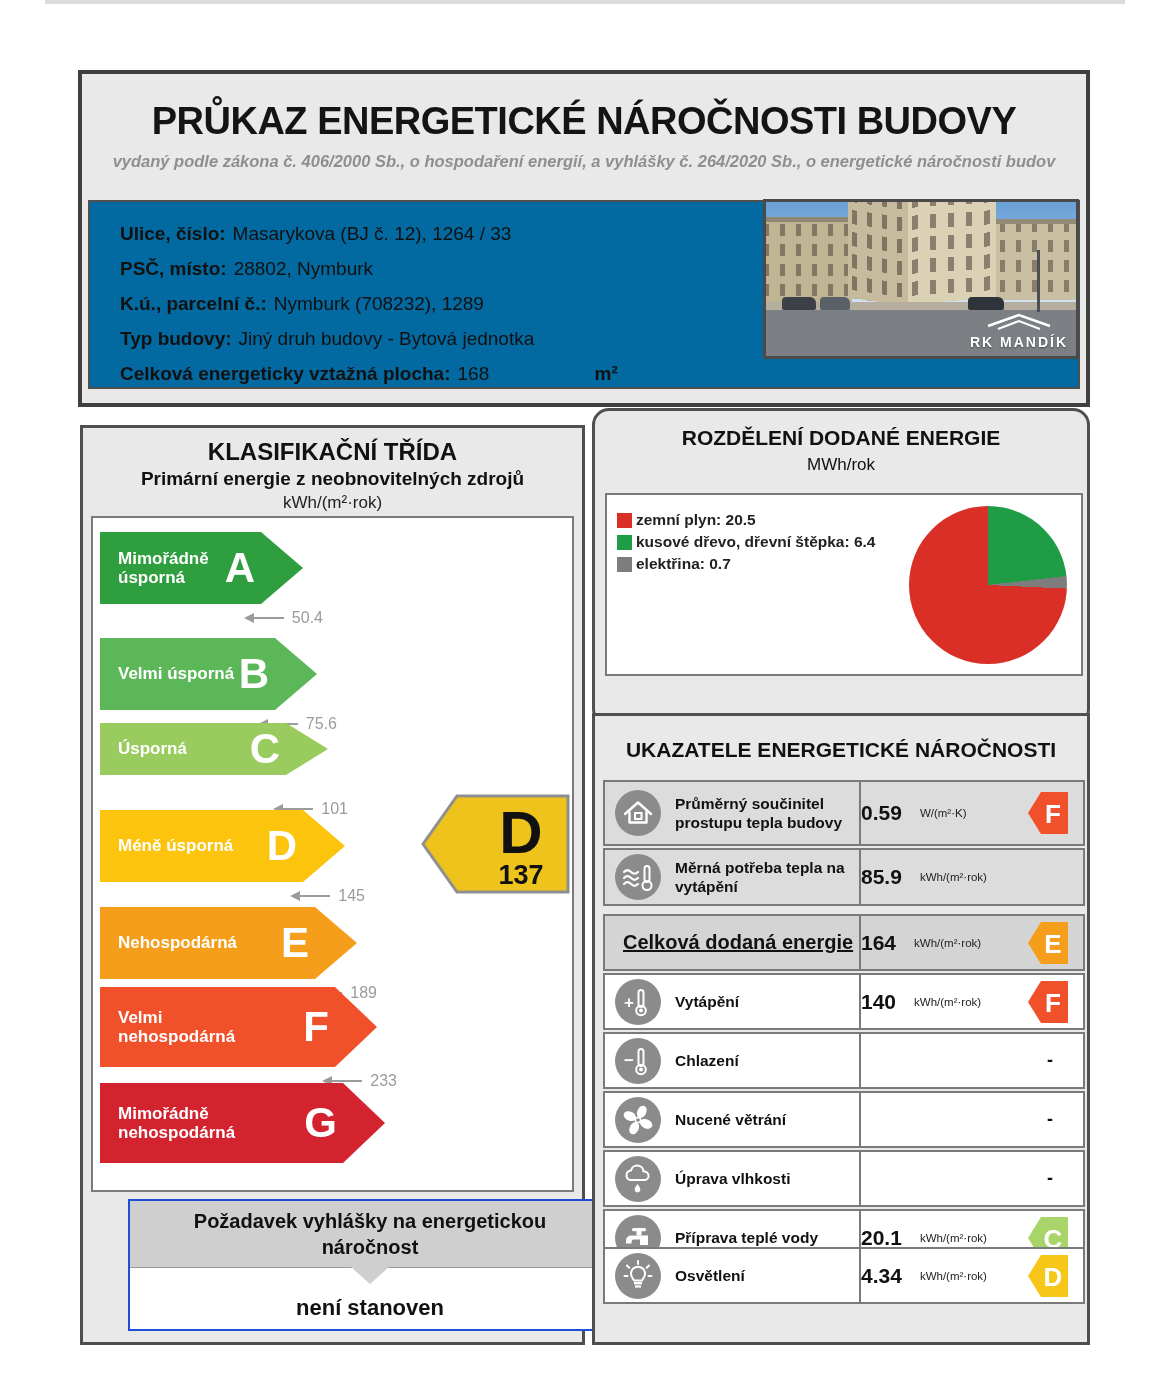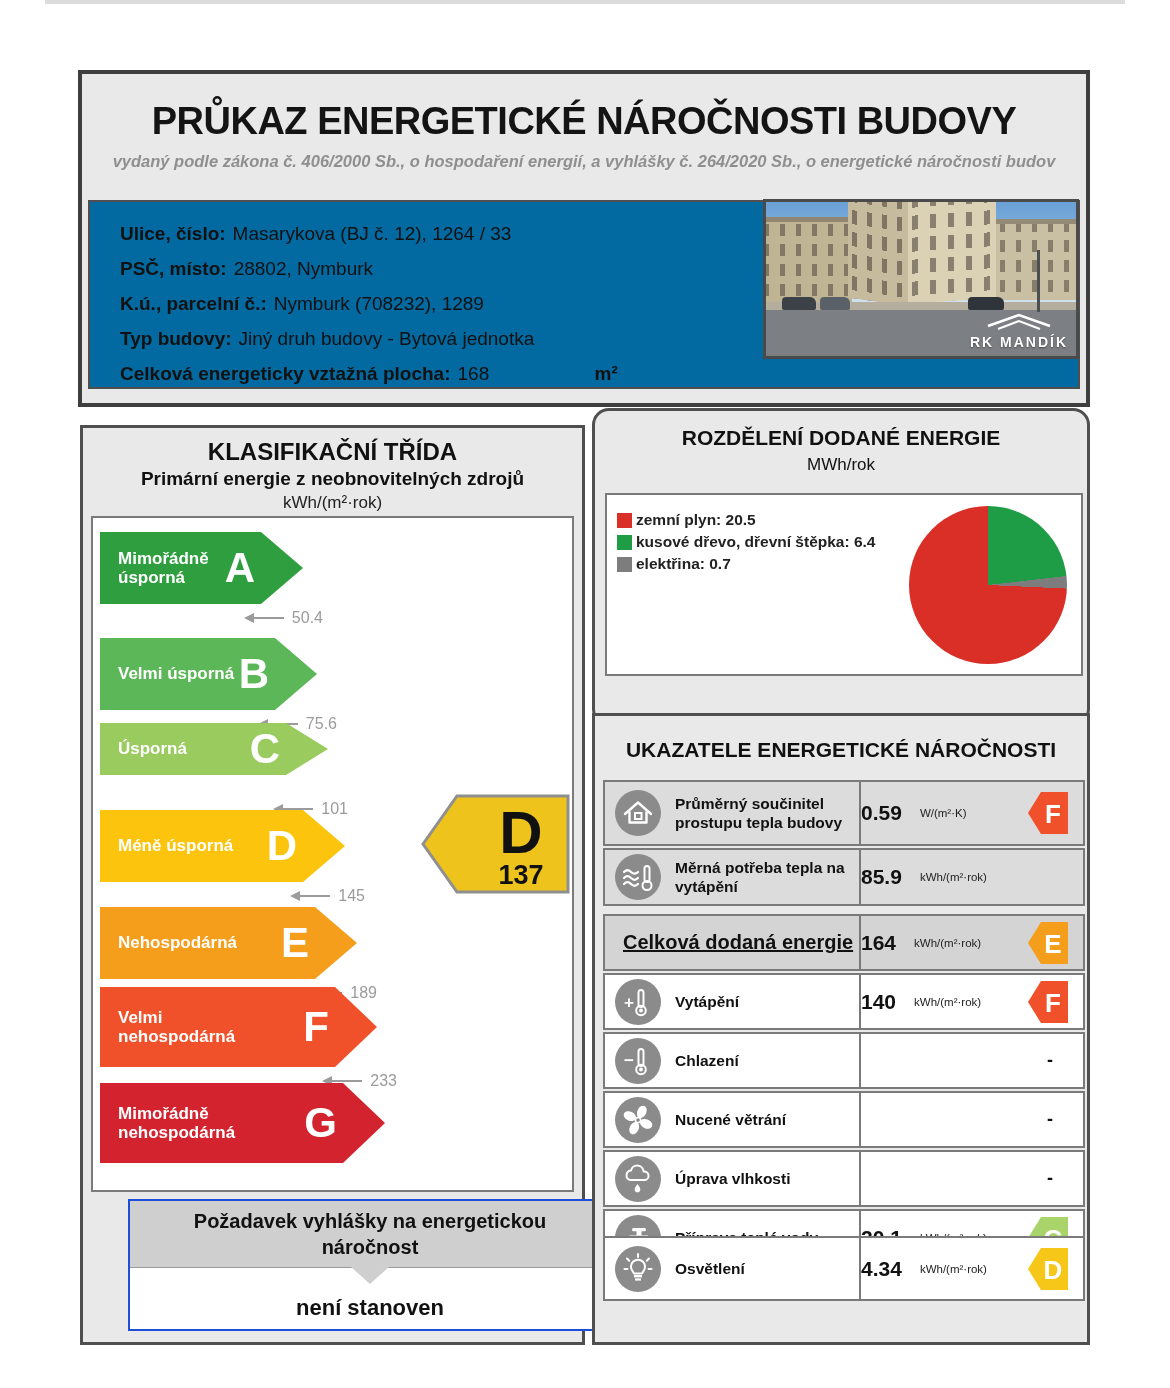--- a/index.html
+++ b/index.html
@@ -412,21 +412,21 @@
       <div class="vcell">
         <span class="ival">20.1</span>
         <span class="iunit">kWh/(m²·rok)</span>
         <svg class="badge" width="42" height="46" viewBox="0 0 42 46">
           <polygon points="1,23 14,2 41,2 41,44 14,44" fill="#a8d469"></polygon>
           <text x="26" y="33" text-anchor="middle" font-size="26" font-weight="bold" fill="#fff">C</text>
         </svg>
       </div>
     </div>
 
-    <div class="irow" style="top:520px;height:65px">
+    <div class="irow" style="top:531px;height:57px">
       <div class="icell">
         <span class="icircle">
           <svg width="40" height="40" viewBox="0 0 40 40">
               <path d="M14.5 22 a7 7 0 1 1 11 0 l-1.5 2.5 h-8 z" stroke="#fff" stroke-width="2" fill="none" stroke-linejoin="round"></path>
               <rect x="16" y="26" width="8" height="2.4" fill="#fff"></rect>
               <rect x="17" y="29.4" width="6" height="2.2" fill="#fff"></rect>
               <path d="M20 5 v3 M9 9.5 l2.2 2.2 M31 9.5 l-2.2 2.2 M6.5 20 h3 M30.5 20 h3" stroke="#fff" stroke-width="2" stroke-linecap="round"></path>
             </svg>
         </span>
         <span class="ilabel">Osvětlení</span>

